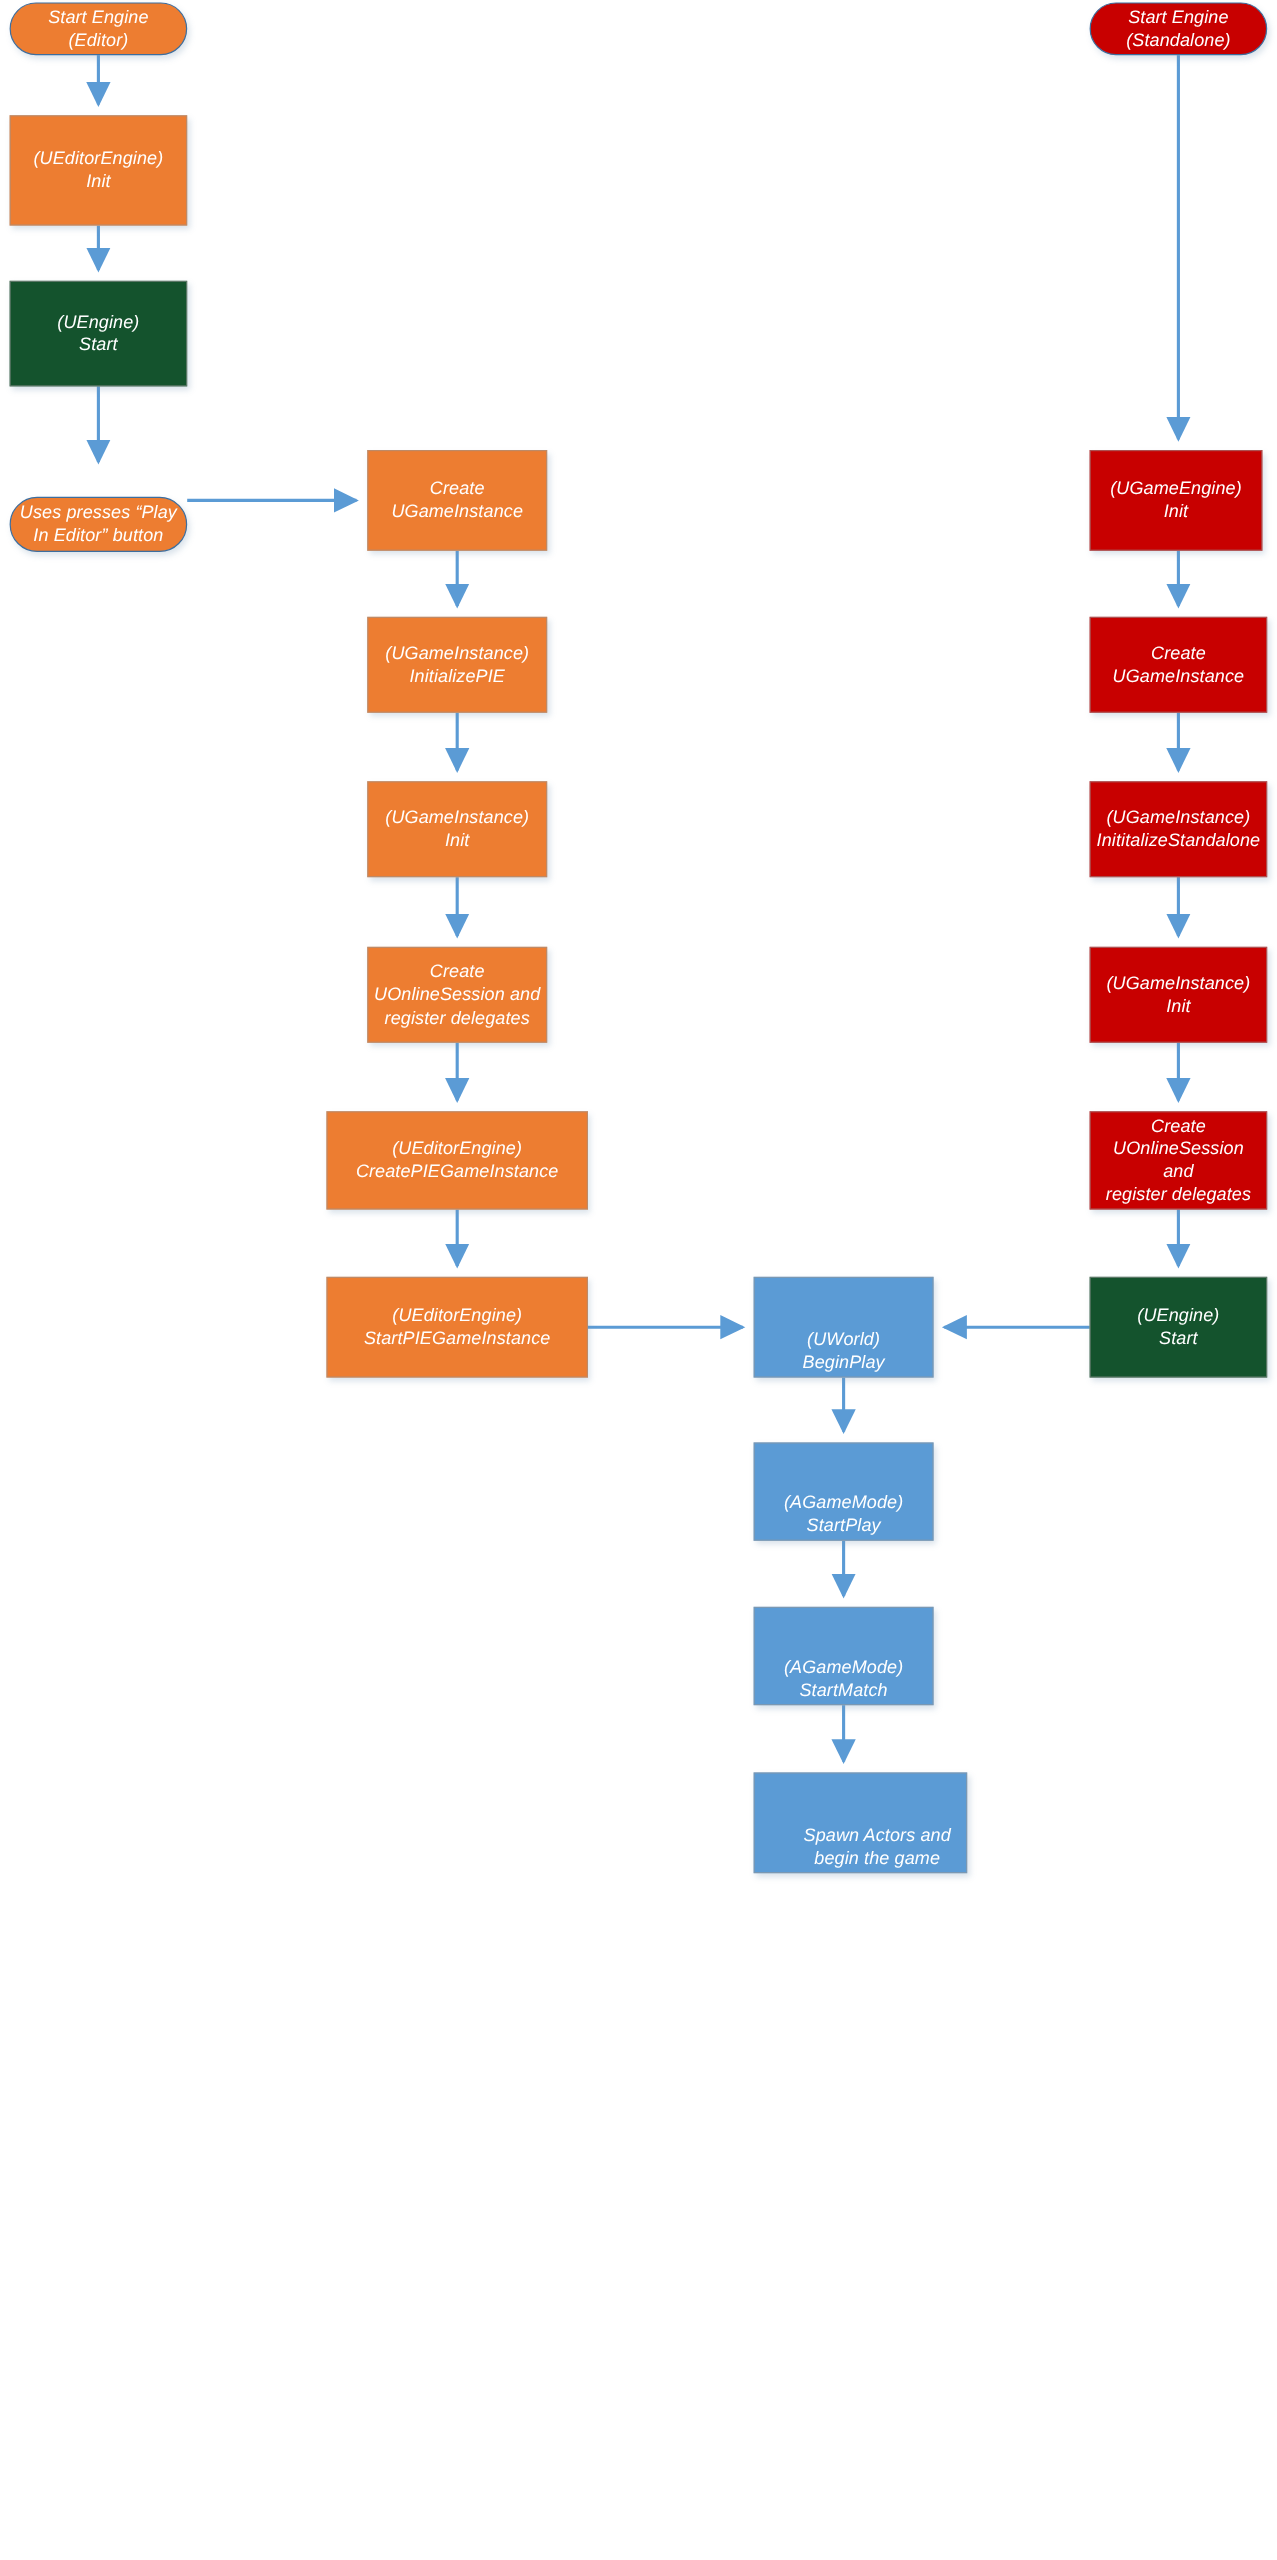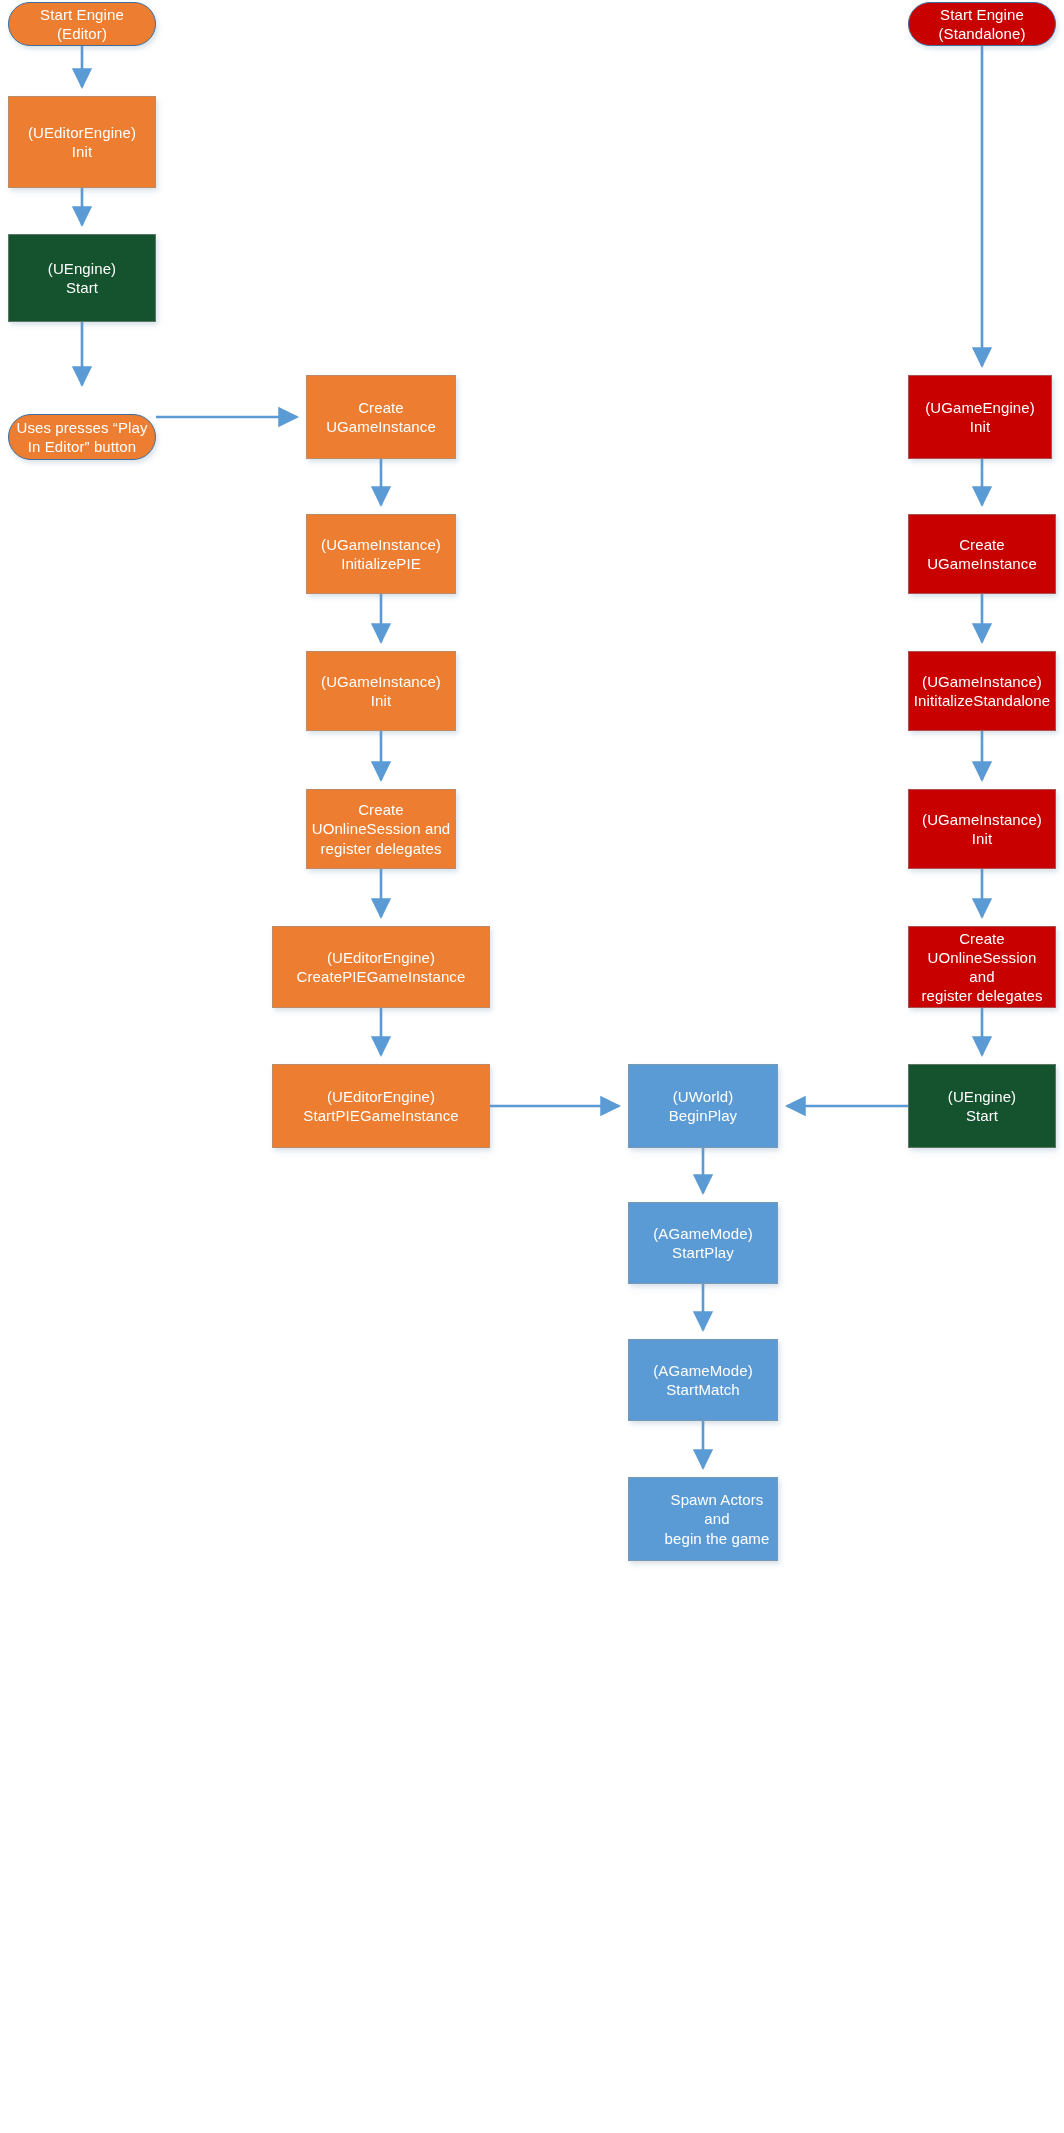--- a/index.html
+++ b/index.html
@@ -41,22 +41,22 @@
     padding: 2px 4px;
     white-space: pre-line;
   }
   .node.pill {
     border-radius: 999px;
     border: 1px solid #3d6e9e;
   }
   .c-orange { background: #ED7D31; }
   .c-red    { background: #C80000; }
   .c-purple { background: #14532d; }
-  .c-blue   { background: #5B9BD5; }
-  .node .label { display: block; }
+  .c-blue   { background: #5B9BD5; align-items: flex-end; }
+  .node .label { display: block; font-style: italic; }
 </style>
 </head>
 <body>
 
 <div id="canvas">
   <svg class="edges" xmlns="http://www.w3.org/2000/svg">
     <defs>
       <marker id="ah" markerWidth="9" markerHeight="9" refX="7.2" refY="4.5" orient="auto" markerUnits="strokeWidth">
         <path d="M0,0.6 L8,4.5 L0,8.4 z" fill="#5B9BD5"></path>
       </marker>
@@ -120,16 +120,16 @@
 UOnlineSession and
 register delegates</span></div>
       <div class="node c-purple" style="left: 908px; top: 1064px; width: 148px; height: 84px;"><span class="label">(UEngine)
 Start</span></div>
       <div class="node c-blue" style="left: 628px; top: 1064px; width: 150px; height: 84px;"><span class="label">(UWorld)
 BeginPlay</span></div>
       <div class="node c-blue" style="left: 628px; top: 1202px; width: 150px; height: 82px;"><span class="label">(AGameMode)
 StartPlay</span></div>
       <div class="node c-blue" style="left: 628px; top: 1339px; width: 150px; height: 82px;"><span class="label">(AGameMode)
 StartMatch</span></div>
-      <div class="node c-blue" style="left: 628px; top: 1477px; width: 150px; height: 84px; padding-left: 32px;"><span class="label">Spawn Actors and
+      <div class="node c-blue" style="left: 628px; top: 1477px; width: 178px; height: 84px; padding-left: 32px;"><span class="label">Spawn Actors and
 begin the game</span></div>
     </div>
 </div>
 
 </body></html>

